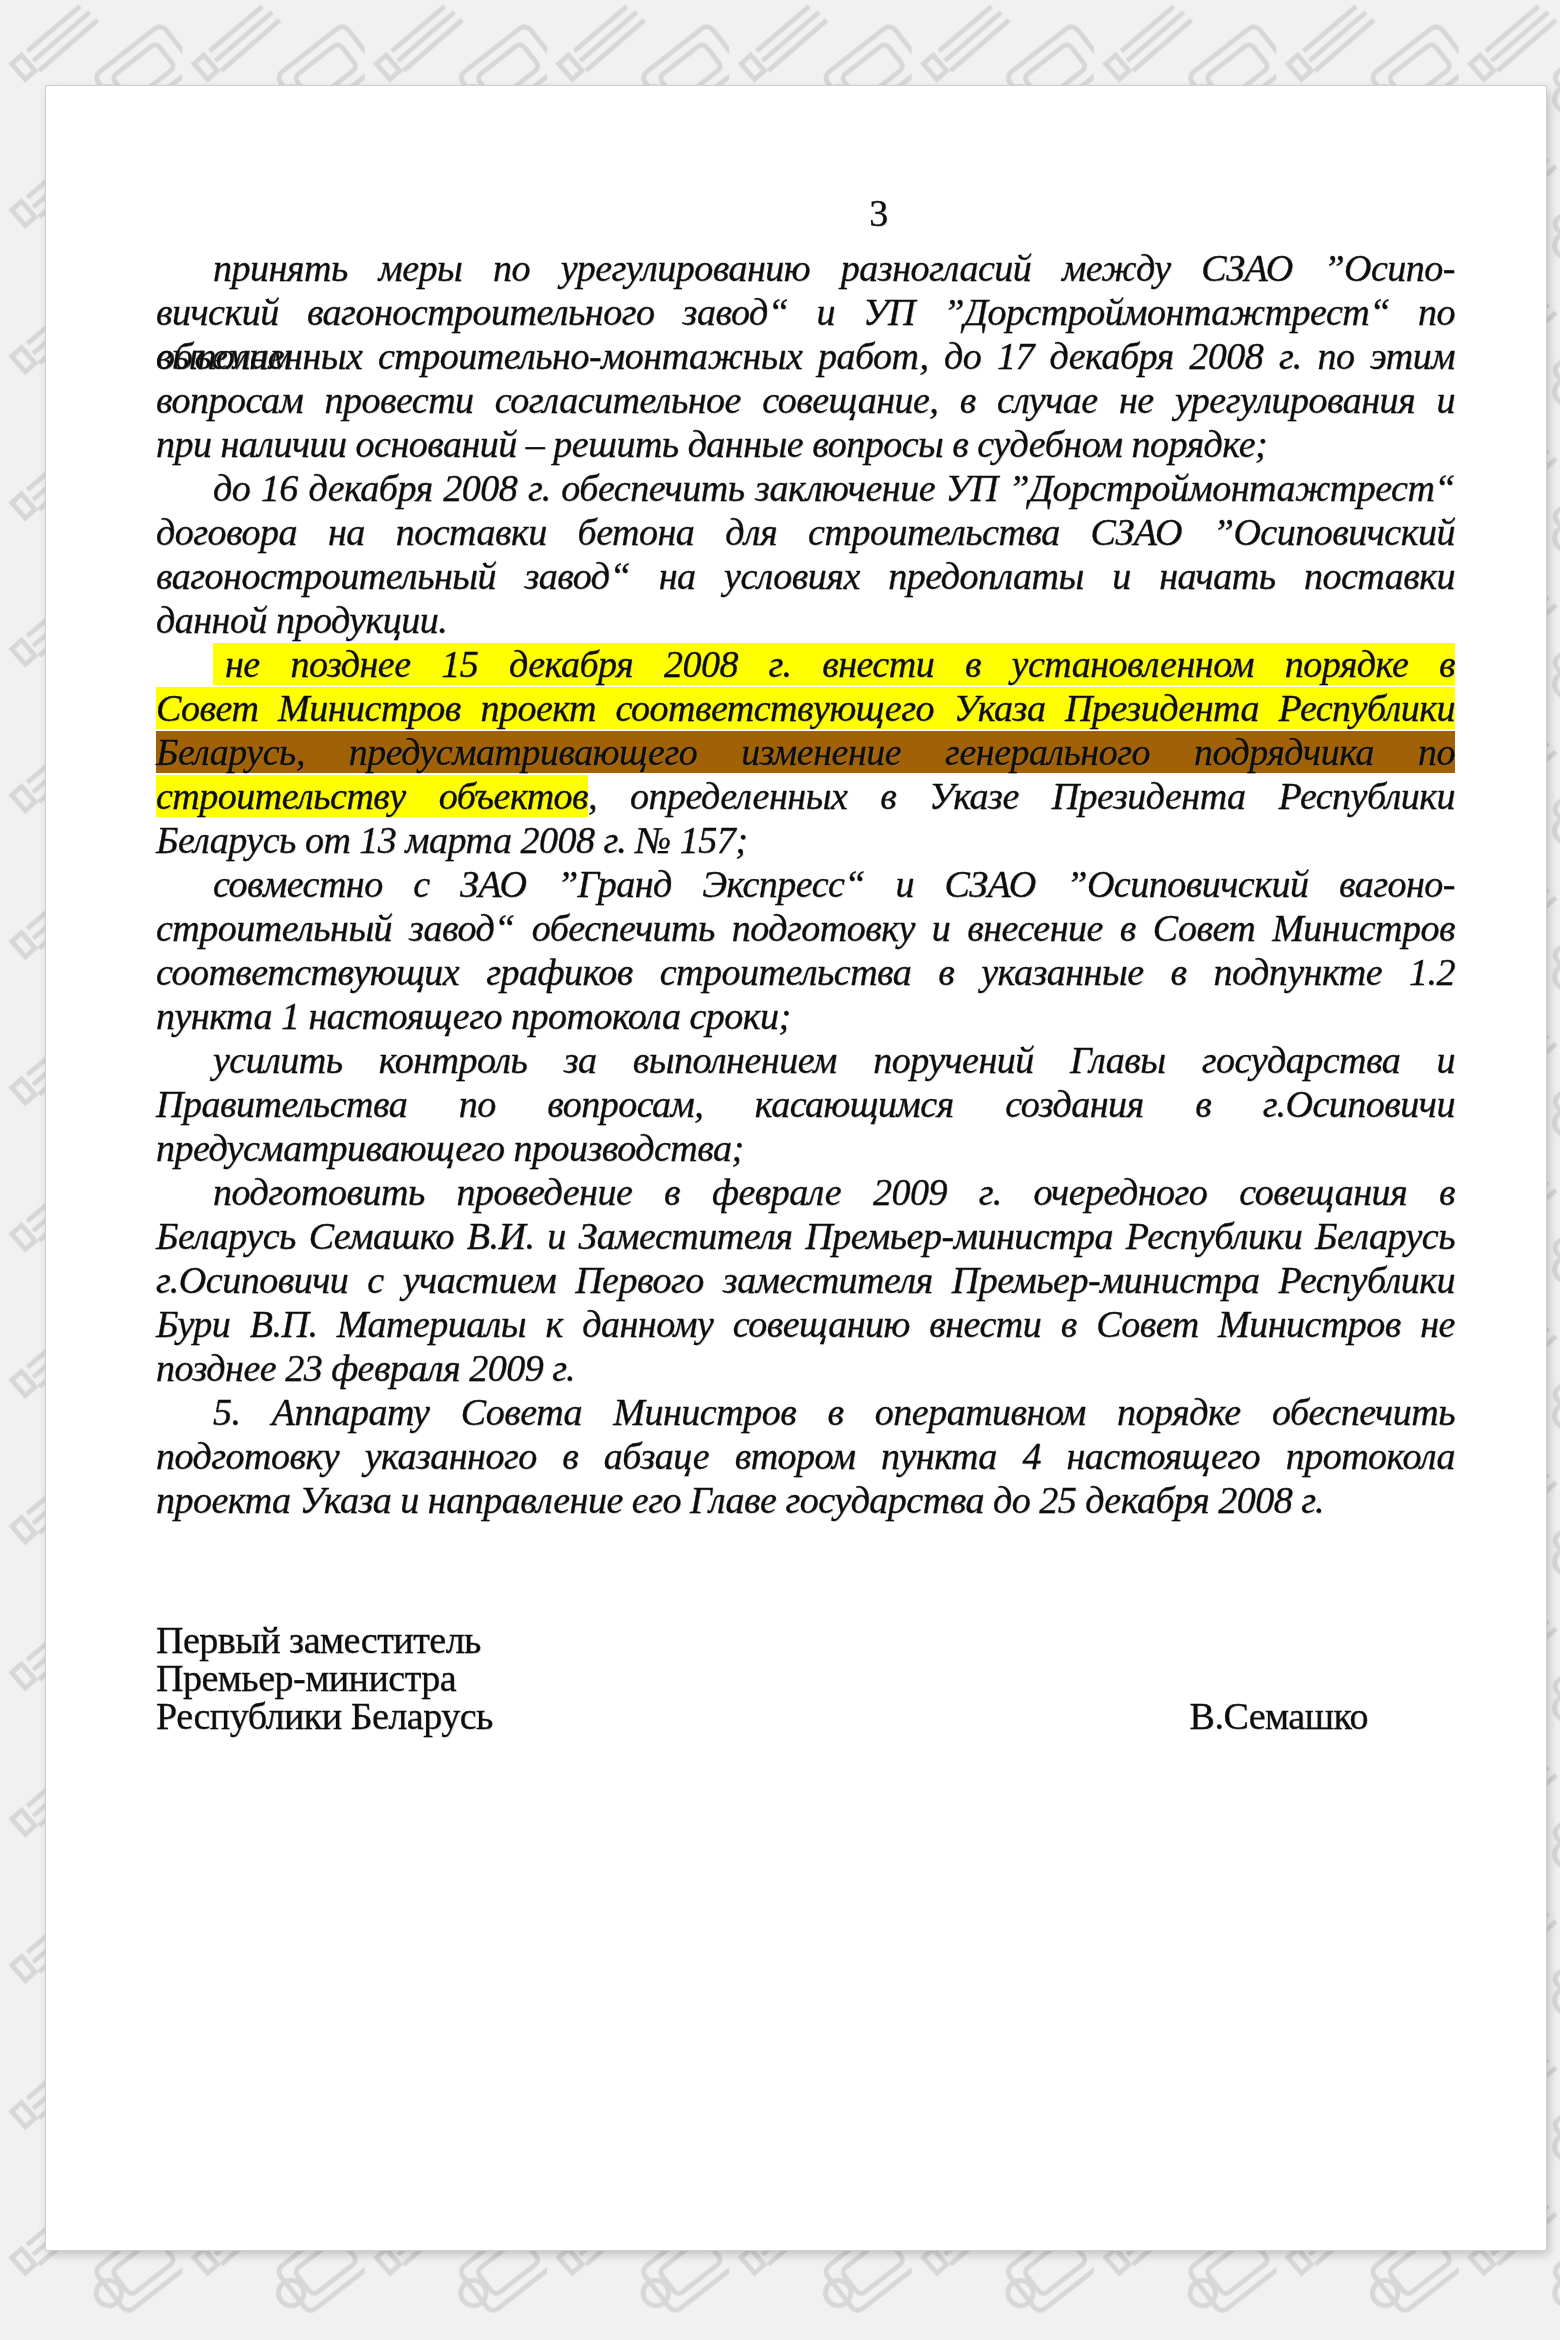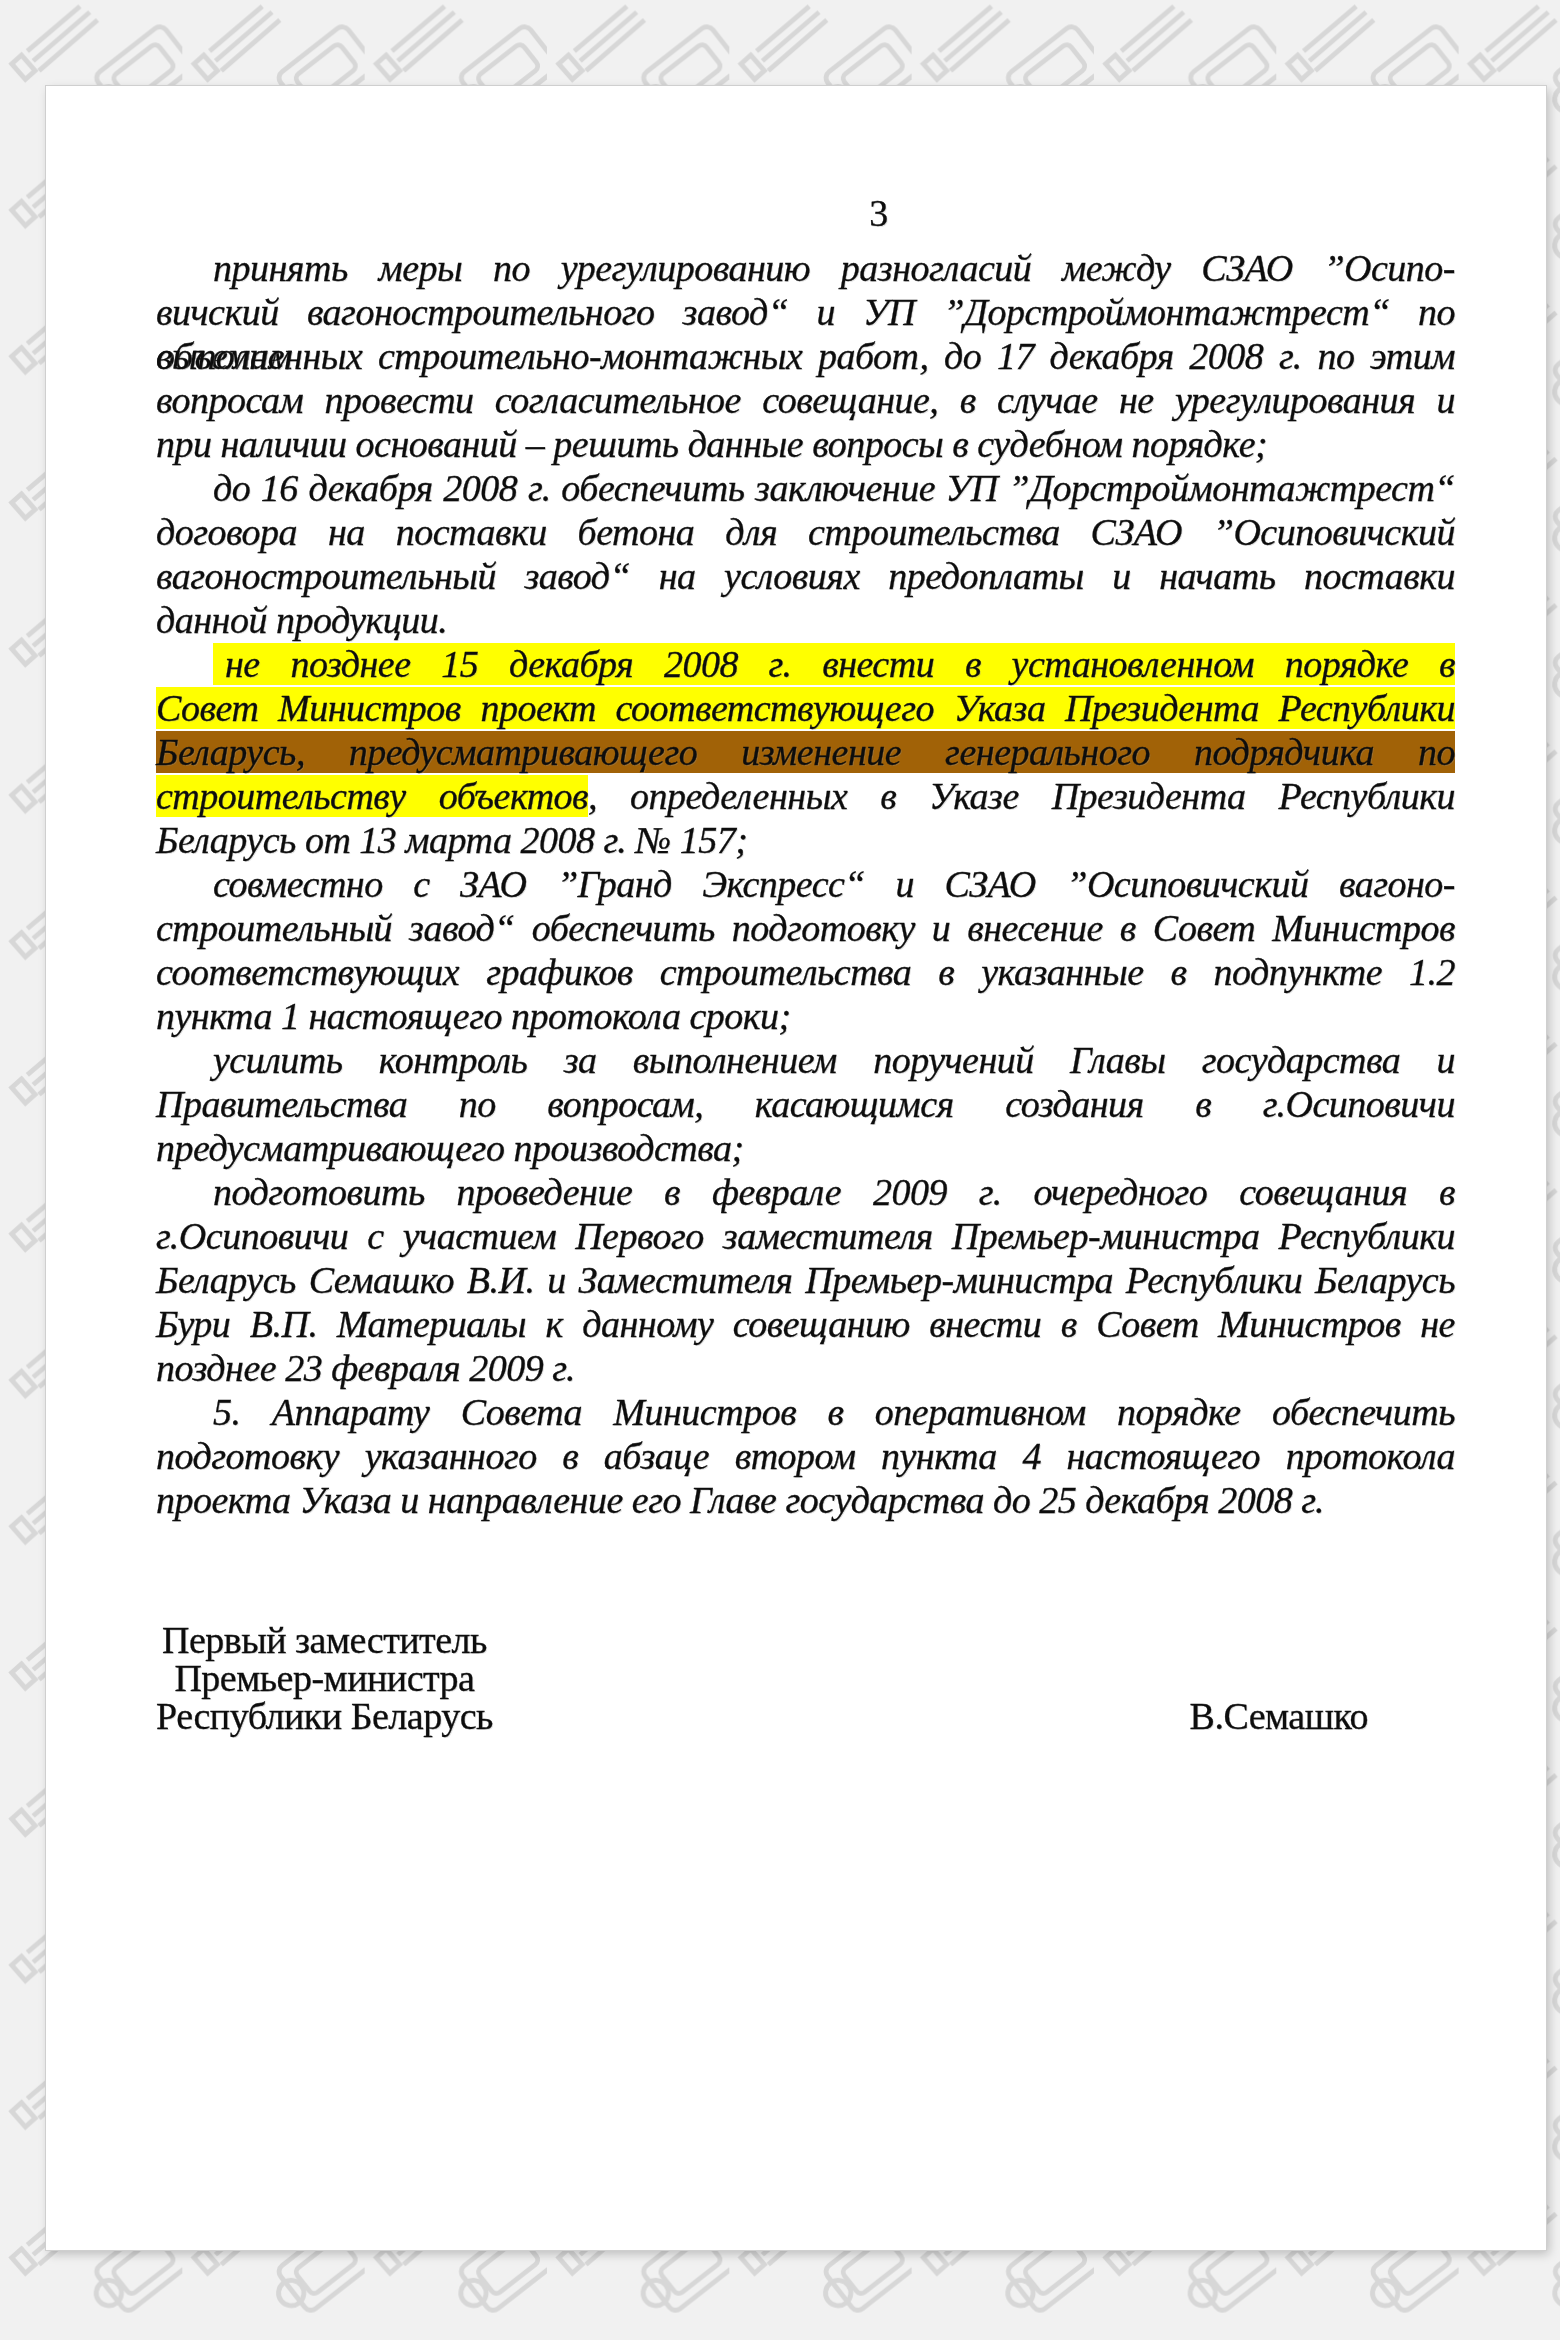--- a/index.html
+++ b/index.html
@@ -52,21 +52,20 @@
     width: 57px;
     height: 1px;
   }
   .hl {  }
   .signature {
     display: flex;
     justify-content: space-between;
     align-items: flex-end;
     margin-top: 99px;
     line-height: 38px;
-    text-align: center;
   }
   .sig-left { }
   .sig-right { padding-right: 87px; }
 </style>
 </head>
 <body>
 
 <svg class="bg-pattern" width="1560" height="2341" xmlns="http://www.w3.org/2000/svg" viewBox="0 0 1600 2400">
   <defs>
     <pattern id="ornament" width="187" height="150" patternUnits="userSpaceOnUse">
@@ -115,22 +114,22 @@
           <div class="line"><span class="seg">соответствующих графиков строительства в указанные в подпункте 1.2</span></div>
           <div class="line last"><span class="seg">пункта 1 настоящего протокола сроки;</span></div>
         </div>
         <div>
           <div class="line"><span class="indent"></span><span class="seg">усилить контроль за выполнением поручений Главы государства и</span></div>
           <div class="line"><span class="seg">Правительства по вопросам, касающимся создания в г.Осиповичи</span></div>
           <div class="line last"><span class="seg">предусматривающего производства;</span></div>
         </div>
         <div>
           <div class="line"><span class="indent"></span><span class="seg">подготовить проведение в феврале 2009 г. очередного совещания в</span></div>
+          <div class="line"><span class="seg">Беларусь Семашко В.И. и Заместителя Премьер-министра Республики Беларусь</span></div>
           <div class="line"><span class="seg">г.Осиповичи с участием Первого заместителя Премьер-министра Республики</span></div>
-          <div class="line"><span class="seg">Беларусь Семашко В.И. и Заместителя Премьер-министра Республики Беларусь</span></div>
           <div class="line"><span class="seg">Бури В.П. Материалы к данному совещанию внести в Совет Министров не</span></div>
           <div class="line last"><span class="seg">позднее 23 февраля 2009 г.</span></div>
         </div>
         <div>
           <div class="line"><span class="indent"></span><span class="seg">5. Аппарату Совета Министров в оперативном порядке обеспечить</span></div>
           <div class="line"><span class="seg">подготовку указанного в абзаце втором пункта 4 настоящего протокола</span></div>
           <div class="line last"><span class="seg">проекта Указа и направление его Главе государства до 25 декабря 2008 г.</span></div>
         </div>
       </div>
     <div class="signature">

